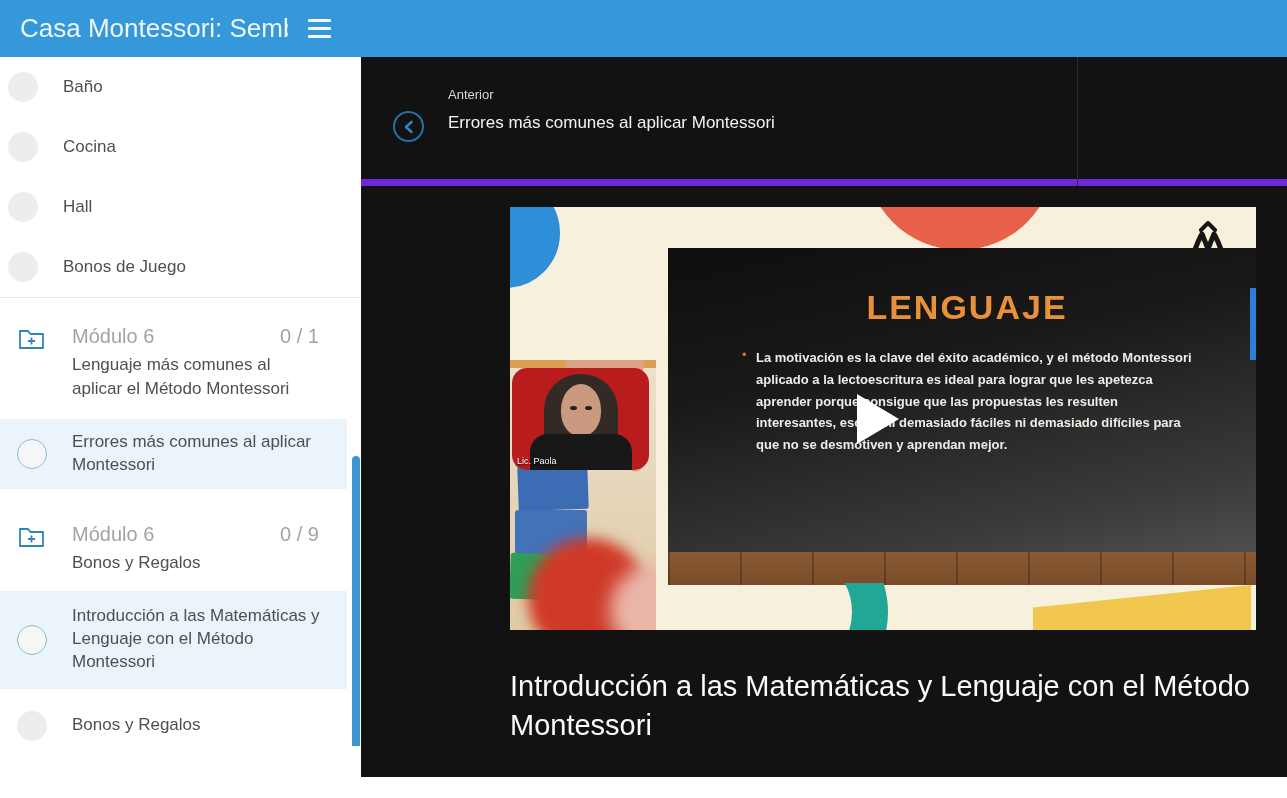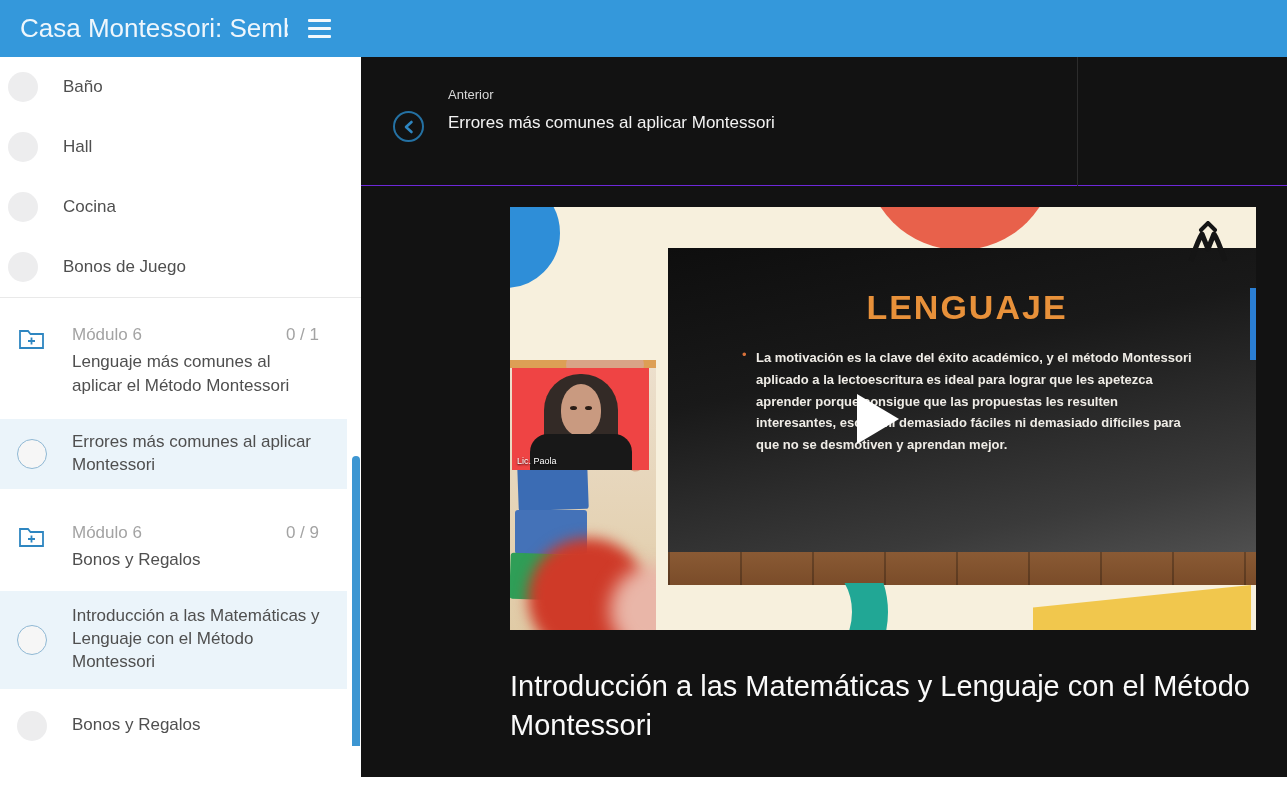--- a/index.html
+++ b/index.html
@@ -23,37 +23,37 @@
     width:347px; cursor:pointer; }
   .dot { width:30px; height:30px; border-radius:50%; background:#ededee; flex:0 0 30px; }
   .dot.outlined { background:#f6f6f6; border:1px solid #8fb8d4; }
   .side-label { margin-left:25px; font-size:17px; color:#4f4f4f; line-height:1.35; }
   .side-divider { border-top:1px solid #e9e9e9; width:361px; }
   .module { display:flex; padding:27px 0 0 18px; width:347px; }
   .module.m6 { height:121px; }
   .module.m7 { height:102px; padding-top:34px; }
   .module-icon { flex:0 0 27px; margin-right:27px; margin-top:1px; }
   .module-body { flex:1; padding-right:28px; }
-  .module-row { display:flex; justify-content:space-between; font-size:17px;
+  .module-row { display:flex; justify-content:space-between; font-size:20px;
     color:#a3a3a3; margin-bottom:5px; }
   .module-title { font-size:17px; color:#4f4f4f; line-height:1.4; }
   .lecture { display:flex; align-items:center; padding:12px 26px 12px 17px;
     width:347px; cursor:pointer; }
   .lecture.active { background:#ebf4fa; }
   .lecture.l1 { min-height:68px; }
   .lecture.l2 { min-height:98px; }
   .lecture.l3 { min-height:74px; }
   .side-scrollbar { position:absolute; left:352px; top:456px; width:8px; height:290px;
     background:#3d96d2; border-radius:4px 4px 0 0; }
 
   
   .main { position:absolute; left:361px; top:57px; width:926px; height:741px;
     background:#121212; }
   .main-header { position:absolute; left:0; top:0; width:926px; height:129px;
-    border-bottom:1px solid #6d28d9; }
+    border-bottom:7px solid #6d28d9; }
   .header-divider { position:absolute; left:716px; top:0; height:129px; width:1px;
     background:#2c2c2c; }
   .back-btn { position:absolute; left:32px; top:54px; width:31px; height:31px;
     border:2px solid #2471a3; border-radius:50%; display:flex; align-items:center;
     justify-content:center; cursor:pointer; }
   .back-btn svg { display:block; }
   .prev-label { position:absolute; left:87px; top:30px; font-size:13px; color:#d8d8d8; }
   .prev-title { position:absolute; left:87px; top:56px; font-size:17px; color:#f2f2f2; }
   .lesson-title { position:absolute; left:149px; top:610px; width:745px;
     font-size:29px; color:#fafafa; line-height:1.33; font-weight:400; }
@@ -97,21 +97,21 @@
   .f3 { left:100px; top:16px; width:16px; height:64px; transform:rotate(-8deg); }
   .f4 { left:108px; top:64px; width:17px; height:50px; transform:rotate(-32deg); }
   .palm { position:absolute; left:56px; top:-18px; width:78px; height:46px;
     background:#d9a487; border-radius:50%; }
   .red-blur { position:absolute; left:18px; top:178px; width:120px; height:120px;
     border-radius:50%; background:#cf3a28; filter:blur(7px); }
   .pink-blur { position:absolute; left:100px; top:205px; width:90px; height:90px;
     border-radius:50%; background:#e9b6a8; filter:blur(9px); }
 
   .webcam { position:absolute; left:2px; top:161px; width:137px; height:102px;
-    background:#ef4444; overflow:hidden; }
+    background:#b91c1c; overflow:hidden;border-radius:15px; }
   .hair { position:absolute; left:32px; top:6px; width:74px; height:100px;
     background:#332a26; border-radius:36px 36px 28px 28px; }
   .face { position:absolute; left:49px; top:16px; width:40px; height:52px;
     background:#c99a80; border-radius:50% 50% 46% 46%; }
   .eye { position:absolute; top:22px; width:7px; height:4px; background:#2a1d16; border-radius:50%; }
   .eye.le { left:9px; } .eye.re { left:24px; }
   .shirt { position:absolute; left:18px; top:66px; width:102px; height:40px;
     background:#181818; border-radius:18px 18px 0 0; }
   .cam-label { position:absolute; left:5px; bottom:4px; color:#fff; font-size:9px;
     text-shadow:0 1px 2px rgba(0,0,0,.9); }
@@ -140,25 +140,25 @@
   </div>
 
   <div class="sidebar">
 
     <div class="side-item">
       <div class="dot"></div>
       <div class="side-label">Baño</div>
     </div>
     <div class="side-item">
       <div class="dot"></div>
+      <div class="side-label">Cocina</div>
+    </div>
+    <div class="side-item">
+      <div class="dot"></div>
       <div class="side-label">Hall</div>
-    </div>
-    <div class="side-item">
-      <div class="dot"></div>
-      <div class="side-label">Cocina</div>
     </div>
     <div class="side-item">
       <div class="dot"></div>
       <div class="side-label">Bonos de Juego</div>
     </div>
 
     <div class="side-divider"></div>
 
     <div class="module m6">
       <svg class="module-icon" width="27" height="25" viewBox="0 0 27 25">

